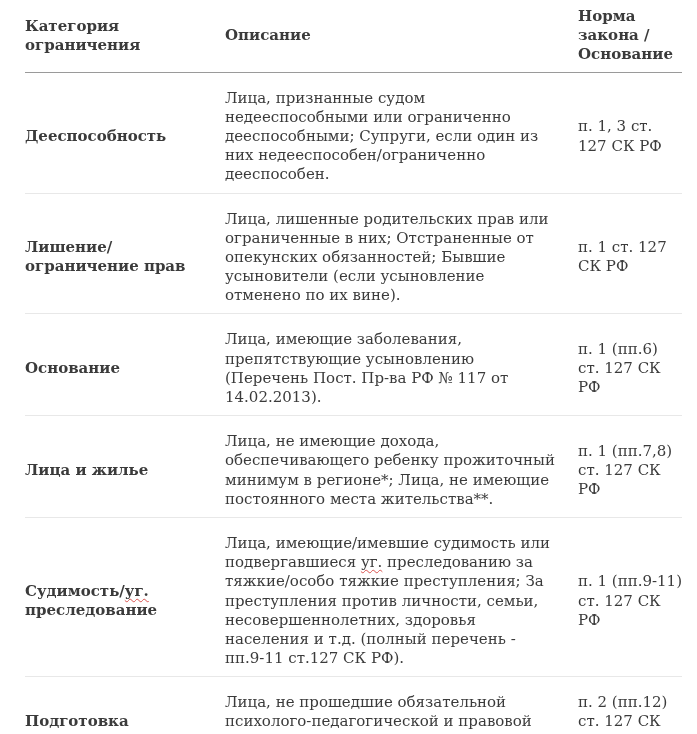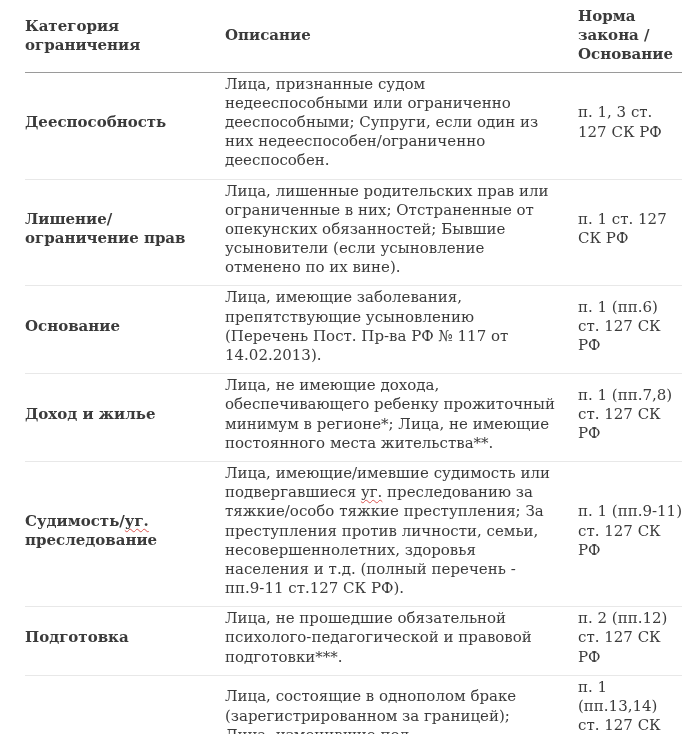--- a/index.html
+++ b/index.html
@@ -36,21 +36,21 @@
     font-weight:bold;
     line-height:1.28;
     padding:7px 22px 7px 0;
     border-bottom:1px solid var(--header-border);
   }
   th.h-norm{padding-right:0;}
   td{
     vertical-align:middle;
     font-size:15px;
     line-height:1.28;
-    padding:2px 20px 8px 0;
+    padding:16px 20px 8px 0;
     border-bottom:1px solid var(--row-border);
   }
   td.category{font-weight:bold;padding-right:22px;}
   td.norm{padding-right:0;}
   tr:last-child td{border-bottom:none;}
   .misspelled{
     text-decoration-line:underline;
     text-decoration-style:wavy;
     text-decoration-color:var(--misspell);
     text-decoration-thickness:1px;
@@ -86,21 +86,21 @@
         <td class="category"><span>Лишение/ограничение прав</span></td>
         <td class="desc"><span>Лица, лишенные родительских прав или ограниченные в них; Отстраненные от опекунских обязанностей; Бывшие усыновители (если усыновление отменено по их вине).</span></td>
         <td class="norm">п. 1 ст. 127 СК РФ</td>
       </tr>
       <tr>
         <td class="category"><span>Основание</span></td>
         <td class="desc"><span>Лица, имеющие заболевания, препятствующие усыновлению (Перечень Пост. Пр-ва РФ № 117 от 14.02.2013).</span></td>
         <td class="norm">п. 1 (пп.6) ст. 127 СК РФ</td>
       </tr>
       <tr>
-        <td class="category"><span>Доход и жилье</span></td>
+        <td class="category"><span>Лица и жилье</span></td>
         <td class="desc"><span>Лица, не имеющие дохода, обеспечивающего ребенку прожиточный минимум в регионе*; Лица, не имеющие постоянного места жительства**.</span></td>
         <td class="norm">п. 1 (пп.7,8) ст. 127 СК РФ</td>
       </tr>
       <tr>
         <td class="category"><span>Судимость/</span><span class="misspelled">уг.</span><span> преследование</span></td>
         <td class="desc"><span>Лица, имеющие/имевшие судимость или подвергавшиеся </span><span class="misspelled">уг.</span><span> преследованию за тяжкие/особо тяжкие преступления; За преступления против личности, семьи, несовершеннолетних, здоровья населения и т.д. (полный перечень - пп.9-11 ст.127 СК РФ).</span></td>
         <td class="norm">п. 1 (пп.9-11) ст. 127 СК РФ</td>
       </tr>
       <tr>
         <td class="category"><span>Подготовка</span></td>

